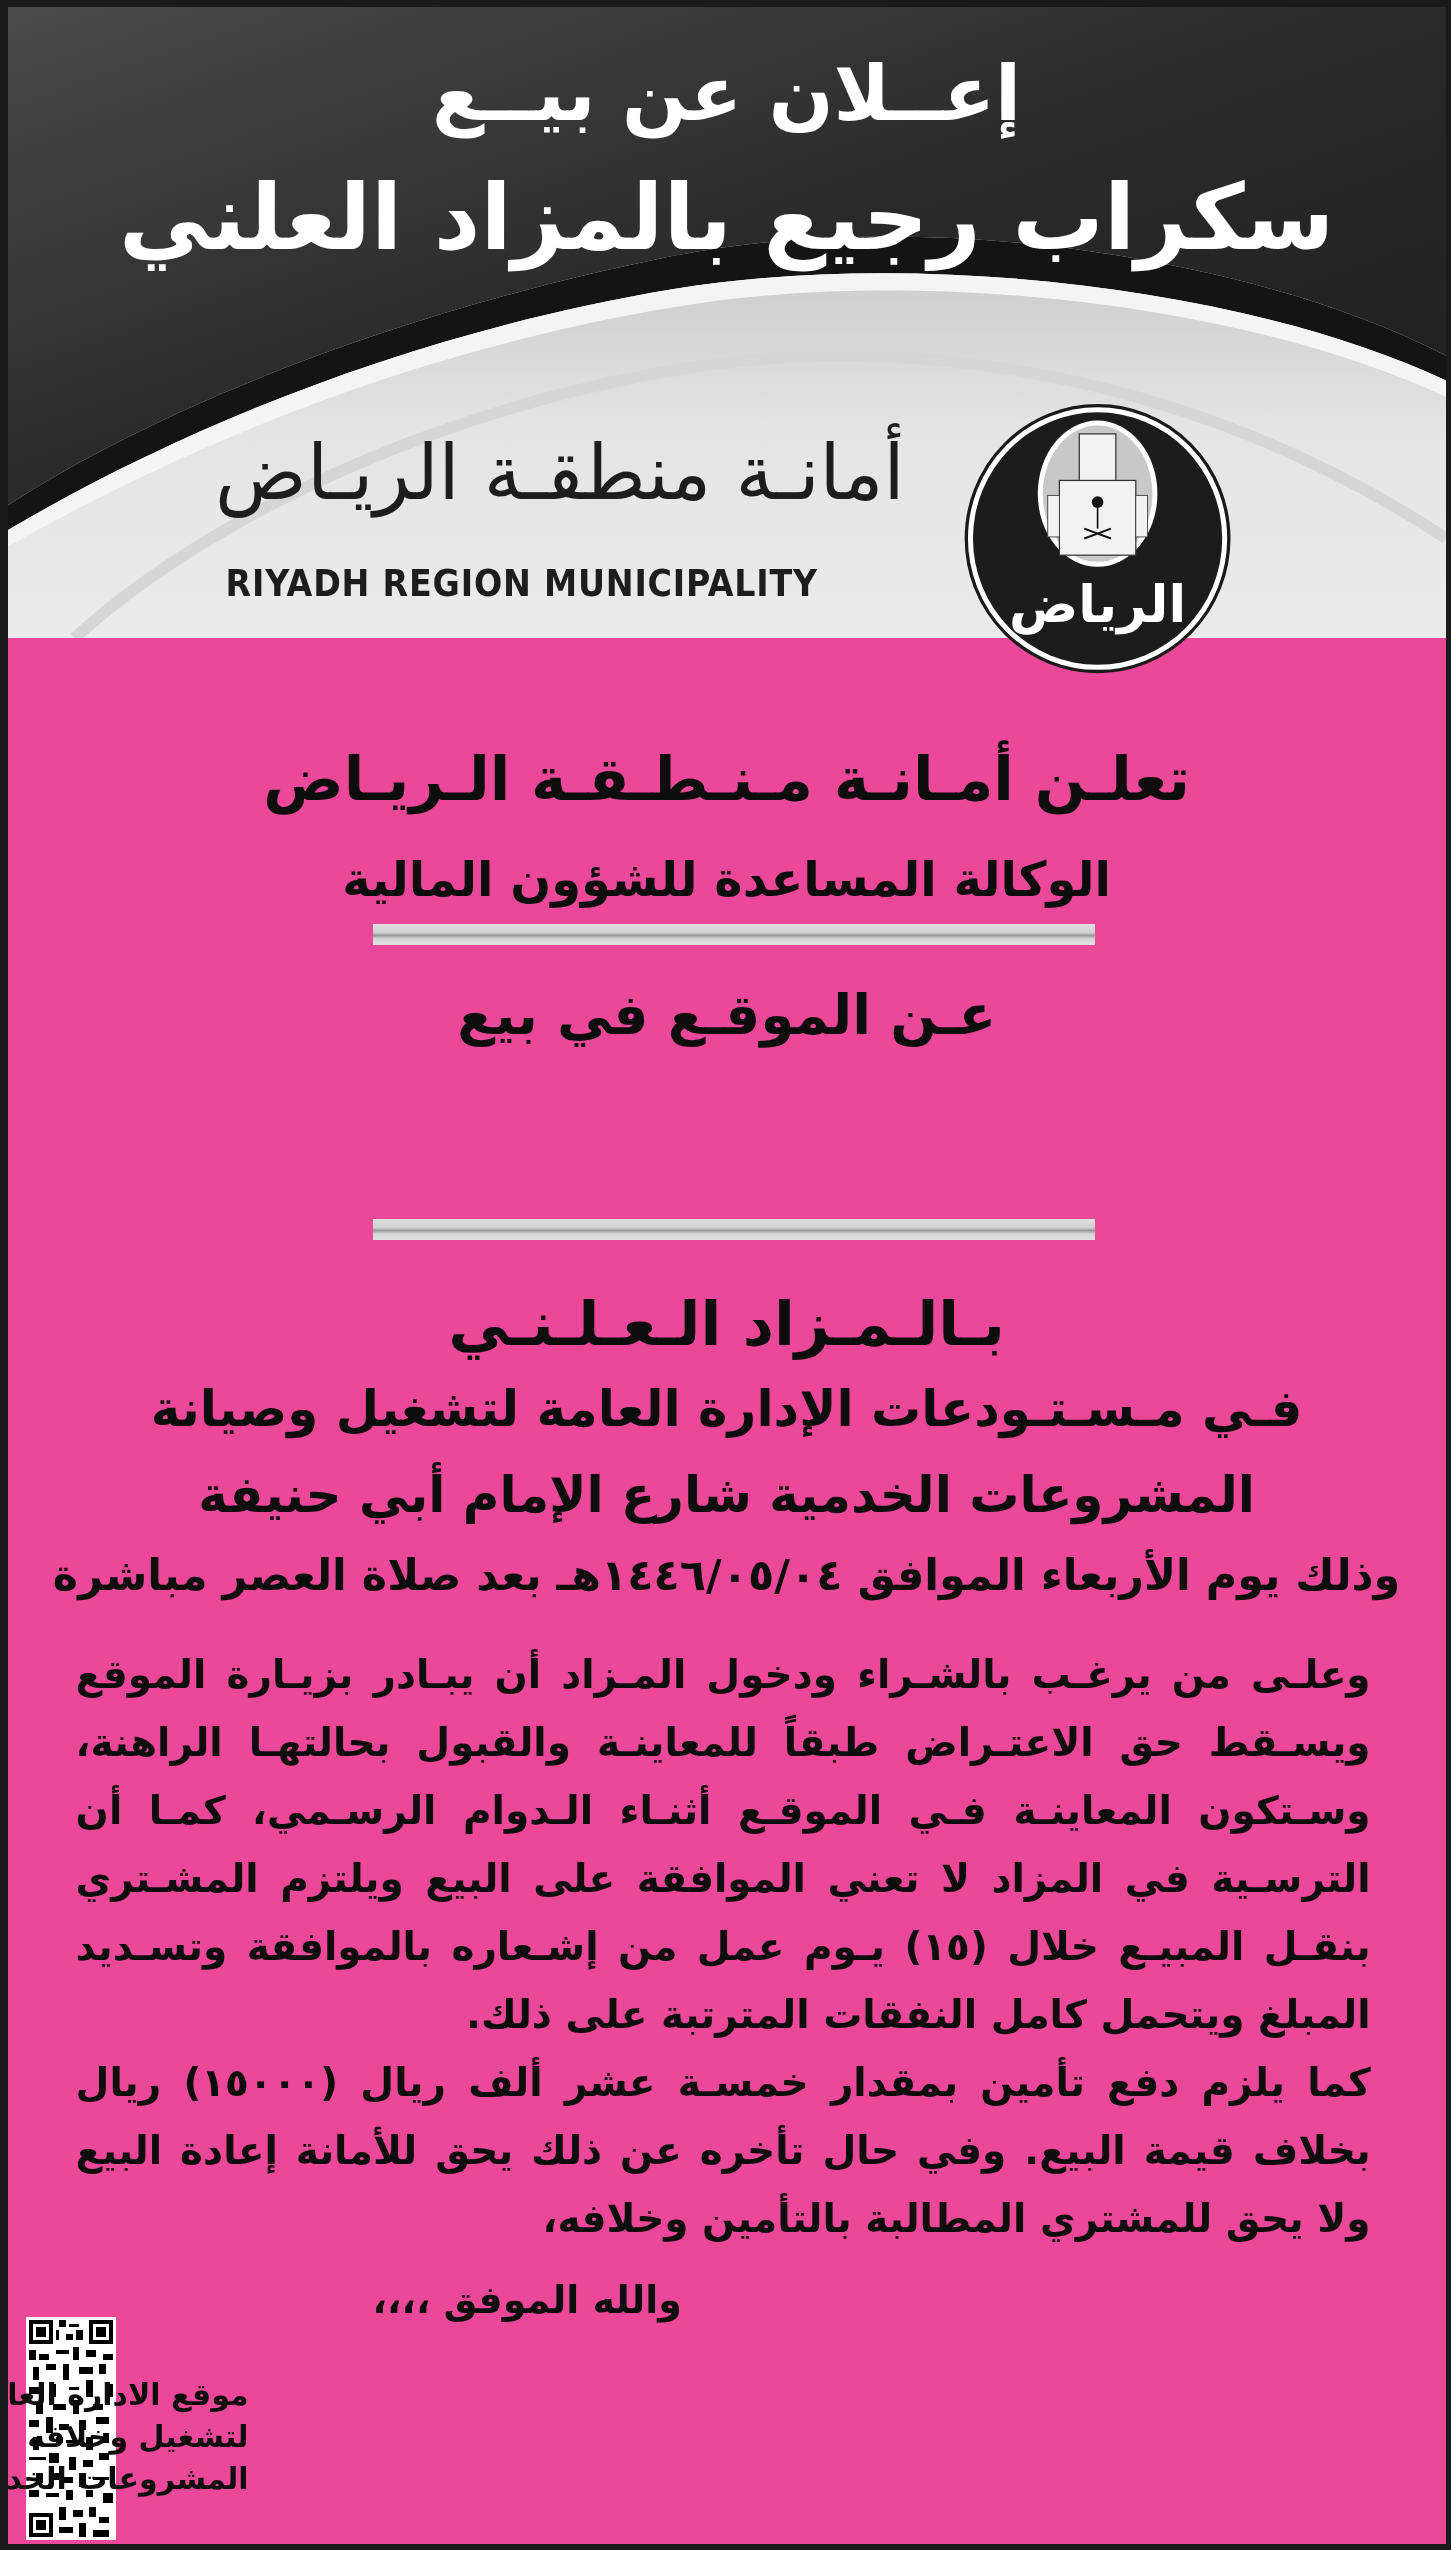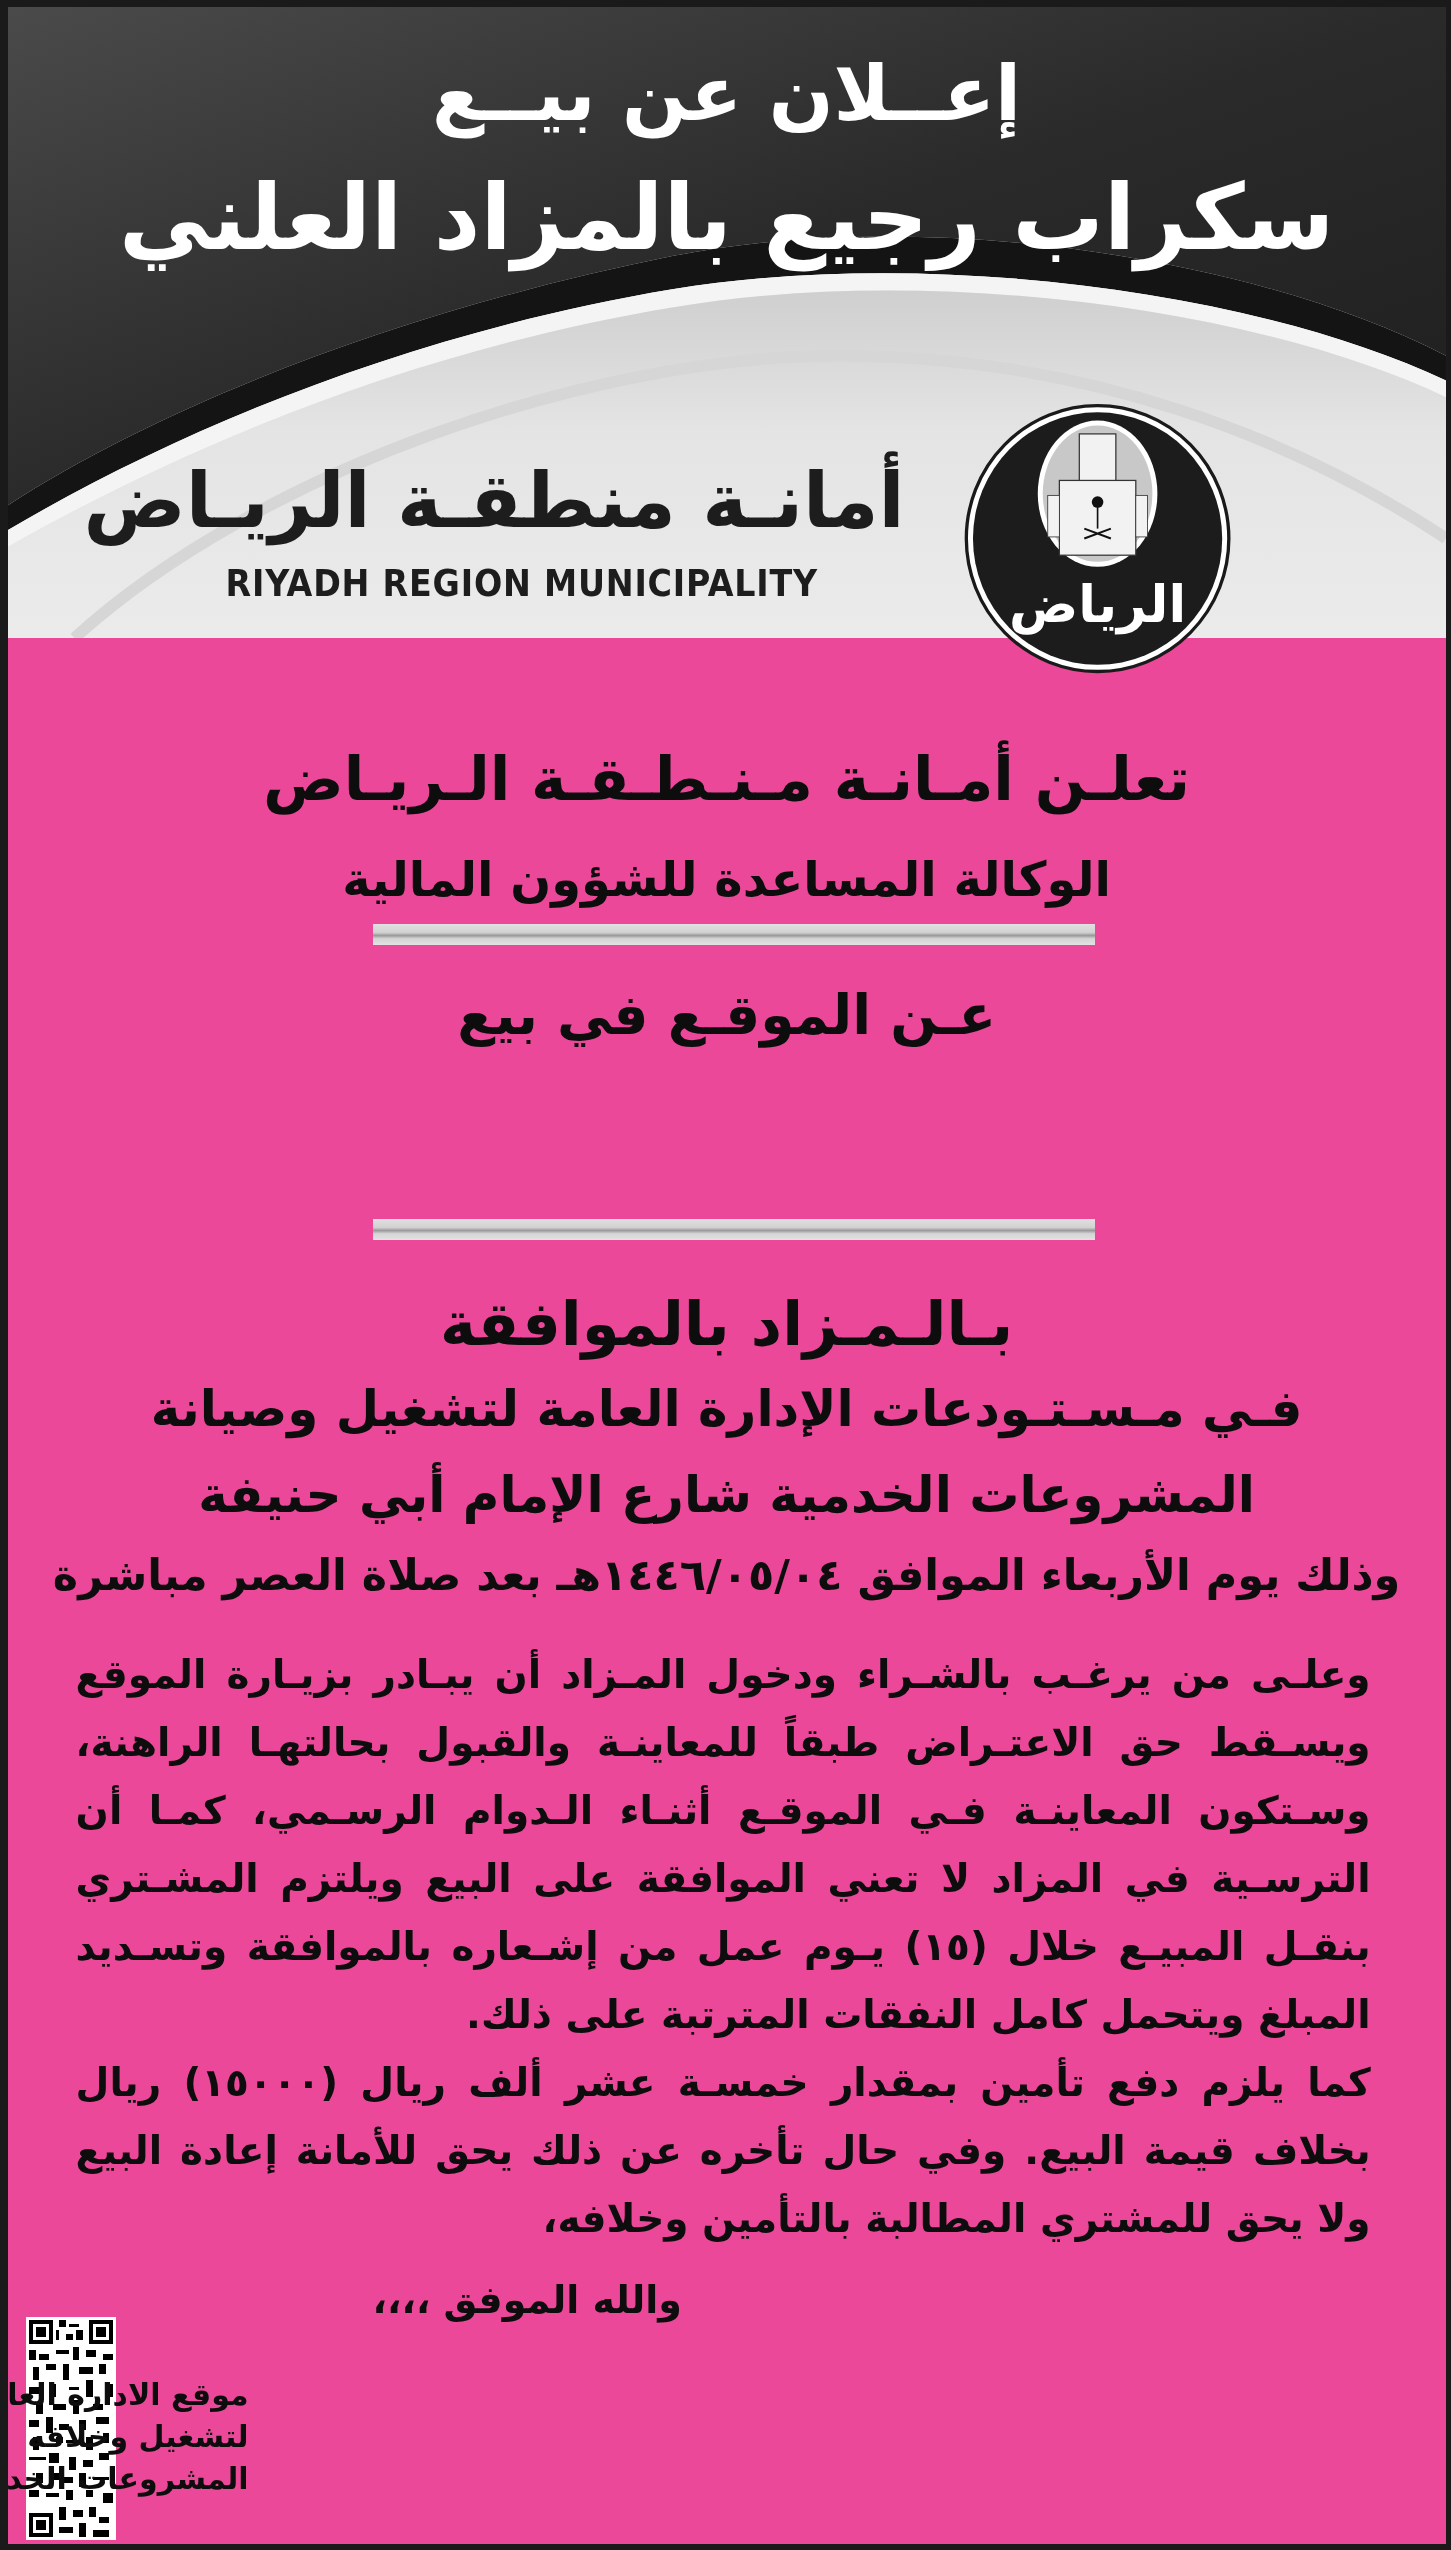--- a/index.html
+++ b/index.html
@@ -16,21 +16,21 @@
       position: absolute; left: 0; top: 0; width: 1438px; height: 631px;
     }
     .header-title {
       position: absolute; left: 0; right: 0; text-align: center;
       color: #ffffff; font-weight: bold; direction: rtl;
     }
     .ht1 { top: 33px; font-size: 76px; line-height: 108px; }
     .ht2 { top: 148px; font-size: 91px; line-height: 125px; }
 
     .brand-ar {
-      position: absolute; right: 541px; top: 448px; font-size: 76px; font-weight: bold;
+      position: absolute; right: 541px; top: 420px; font-size: 76px; font-weight: normal;
       color: #1d1d1d; direction: rtl; line-height: 91px; white-space: nowrap;
     }
     .brand-en {
       position: absolute; left: 218px; top: 555px; font-size: 37px; font-weight: bold;
       color: #1d1d1d; letter-spacing: 0.8px; font-family: "DejaVu Sans Condensed", "DejaVu Sans", sans-serif;
       direction: ltr; white-space: nowrap;
     }
     .emblem {
       position: absolute; left: 955px; top: 397px; width: 270px; height: 270px;
     }
@@ -118,21 +118,21 @@
     <text x="162" y="262" text-anchor="middle" font-size="62" font-weight="bold" fill="#ffffff" font-family="DejaVu Sans, sans-serif" direction="rtl">الرياض</text>
   </svg>
 
   <div class="center t-announce">تعلـن أمـانـة مـنـطـقـة الـريـاض</div>
   <div class="center t-agency">الوكالة المساعدة للشؤون المالية</div>
 
   <div class="divider d1"></div>
   <div class="center t-desire">عـن الموقـع في بيع</div>
   <div class="divider d2"></div>
 
-  <div class="center t-public">بـالـمـزاد بالموافقة</div>
+  <div class="center t-public">بـالـمـزاد الـعـلـنـي</div>
   <div class="center t-loc1">فـي مـسـتـودعات الإدارة العامة لتشغيل وصيانة</div>
   <div class="center t-loc2">المشروعات الخدمية شارع الإمام أبي حنيفة</div>
   <div class="center t-date">وذلك يوم الأربعاء الموافق ١٤٤٦/٠٥/٠٤هـ بعد صلاة العصر مباشرة</div>
 
   <div class="body-text">
     <p>وعلـى من يرغـب بالشـراء ودخول المـزاد أن يبـادر بزيـارة الموقع ويسـقط حق الاعتـراض طبقاً للمعاينـة والقبول بحالتهـا الراهنة، وسـتكون المعاينـة فـي الموقـع أثنـاء الـدوام الرسـمي، كمـا أن الترسـية في المزاد لا تعني الموافقة على البيع ويلتزم المشـتري بنقـل المبيـع خلال (١٥) يـوم عمل من إشـعاره بالموافقة وتسـديد المبلغ ويتحمل كامل النفقات المترتبة على ذلك.</p>
     <p>كما يلزم دفع تأمين بمقدار خمسـة عشر ألف ريال (١٥٠٠٠) ريال بخلاف قيمة البيع.  وفي حال تأخره عن ذلك يحق للأمانة إعادة البيع ولا يحق للمشتري المطالبة بالتأمين وخلافه،</p>
   </div>
 
   <div class="closing">والله الموفق ،،،،</div>

